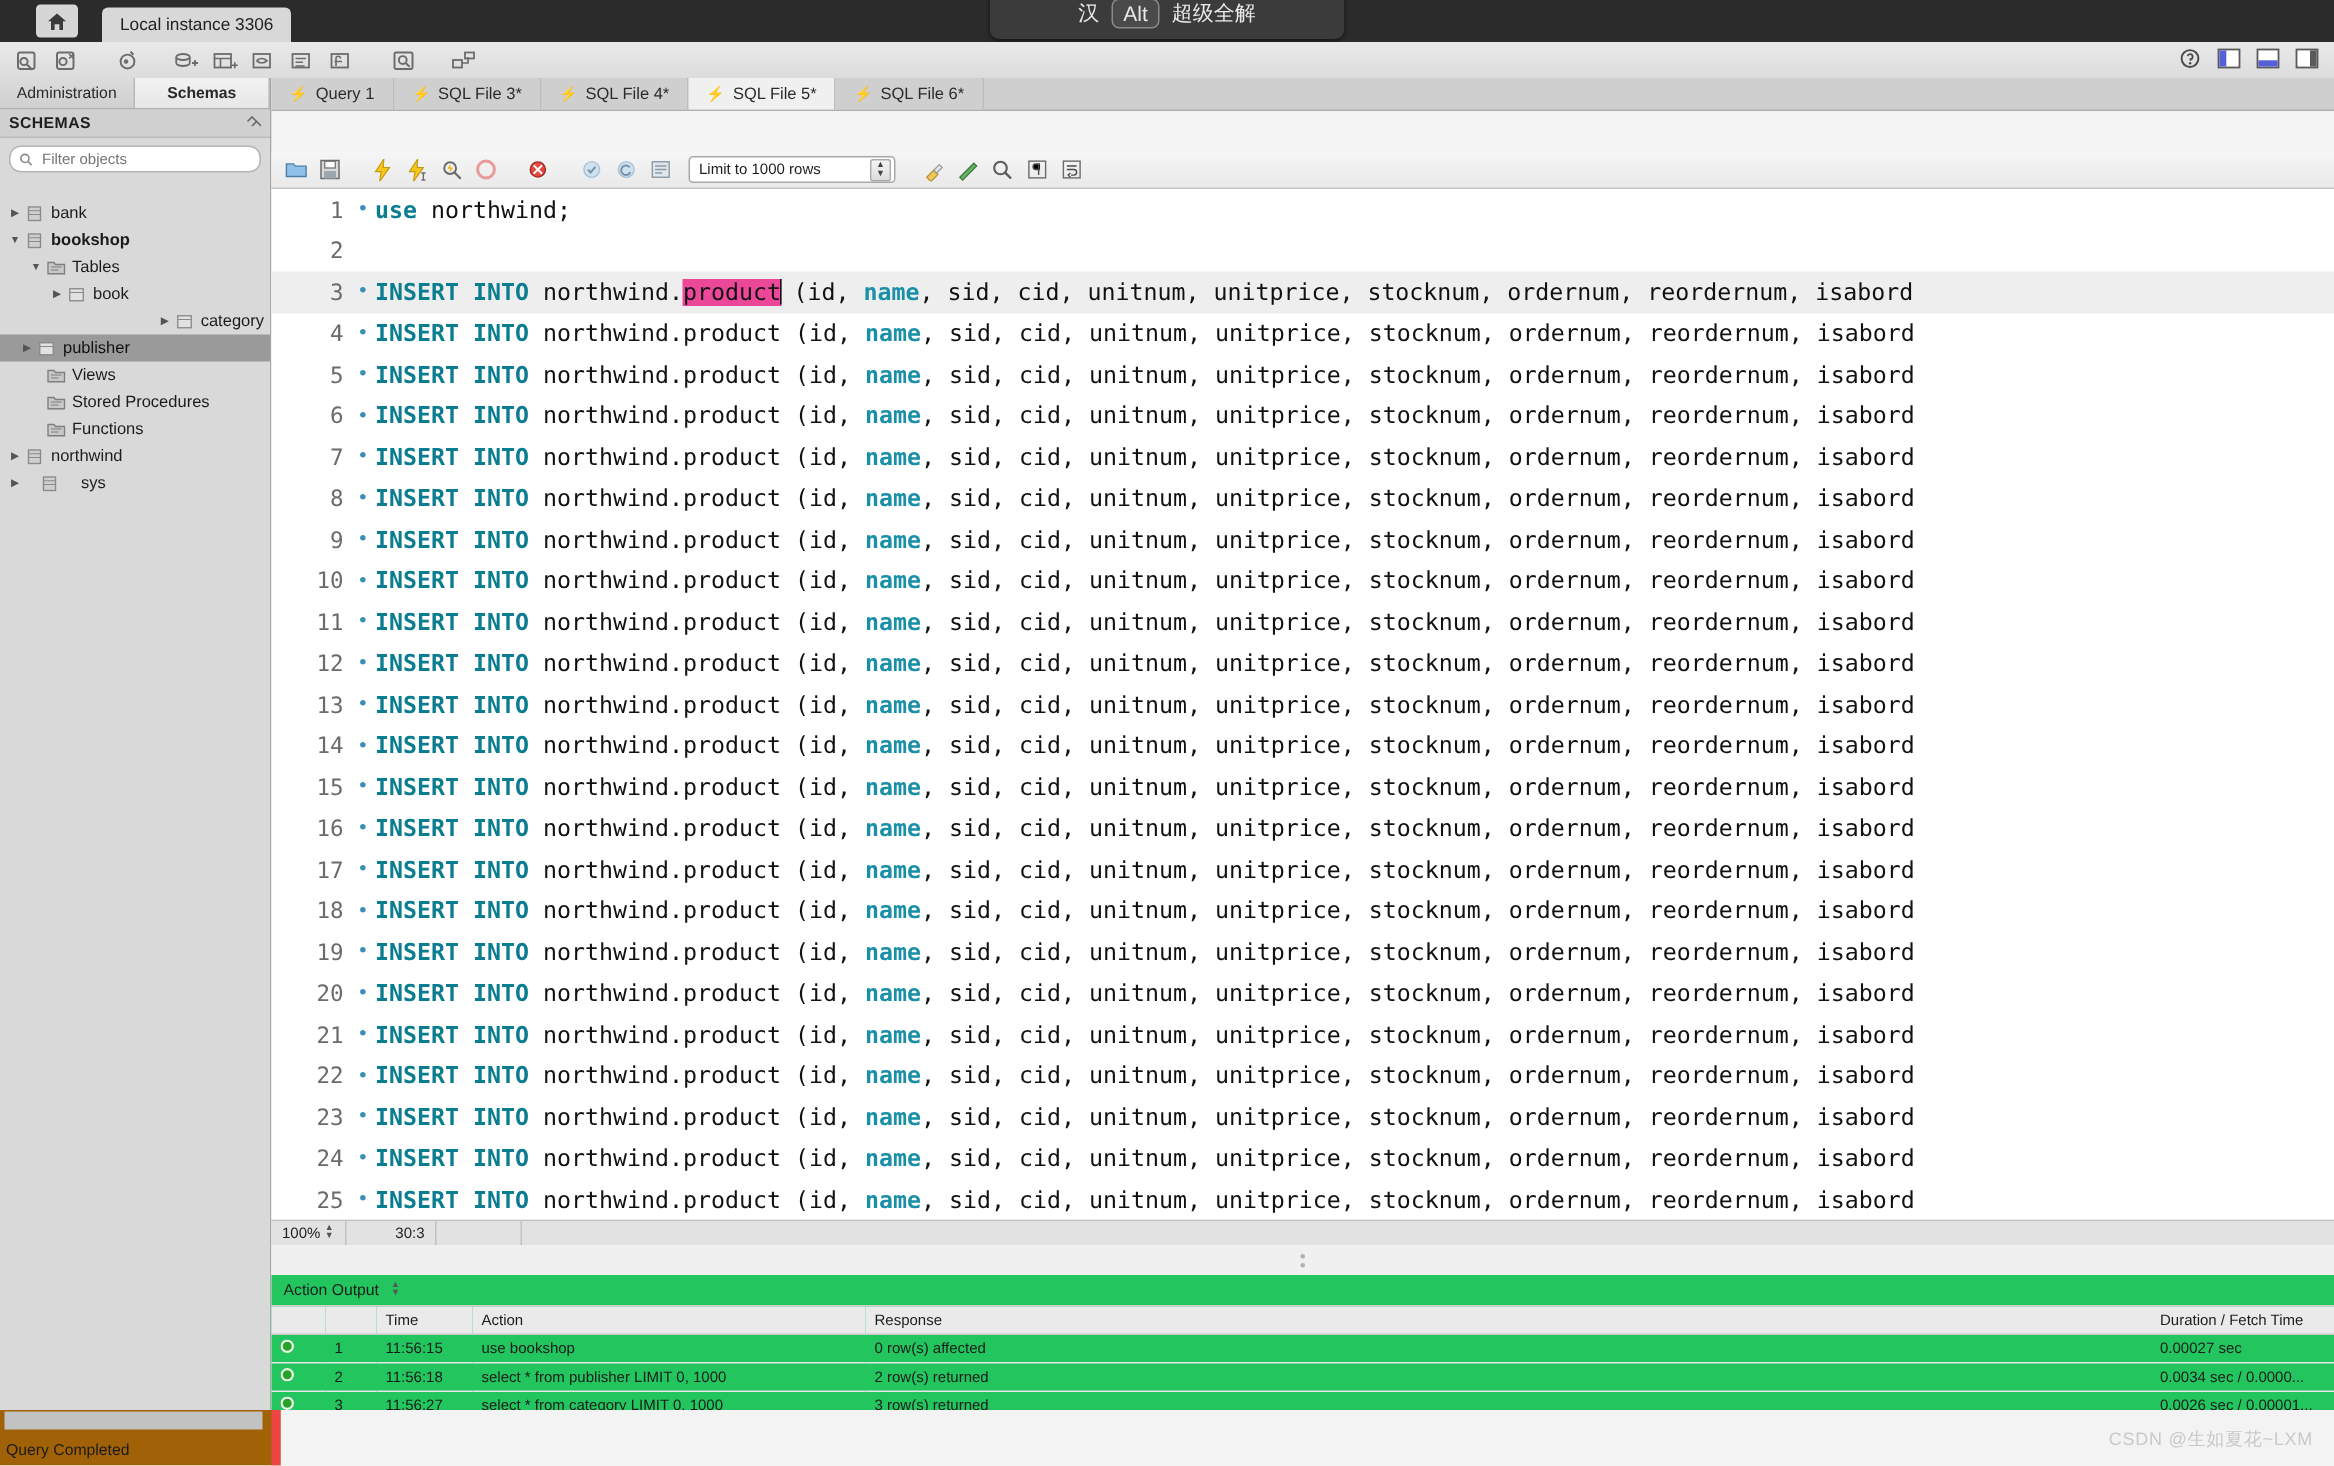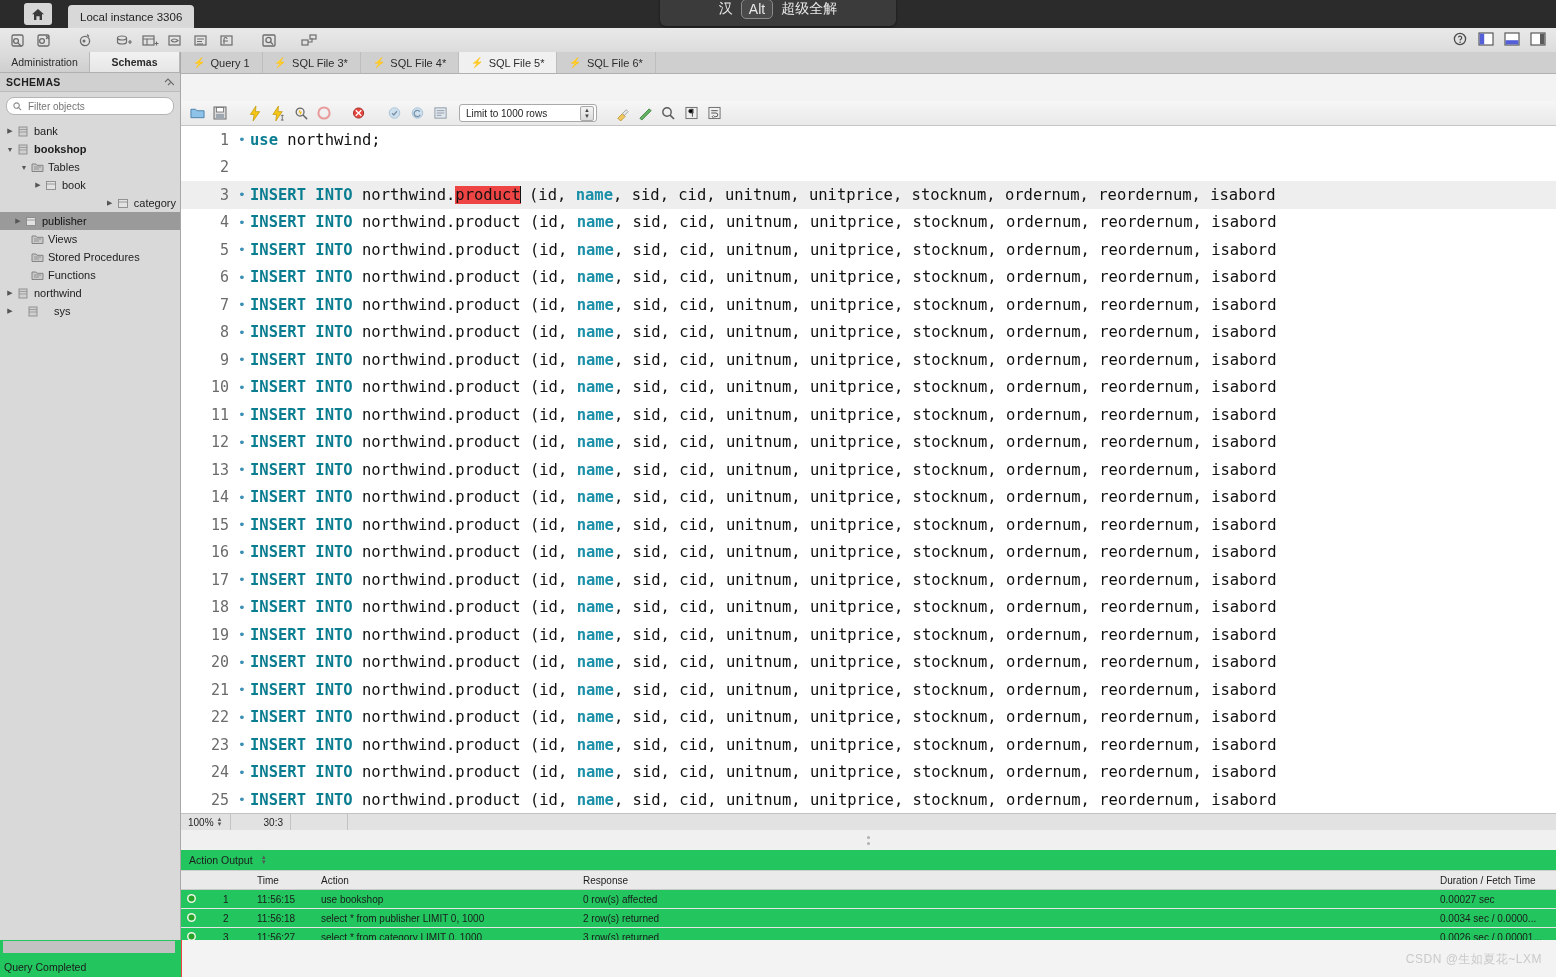--- a/index.html
+++ b/index.html
@@ -40,21 +40,21 @@
   .sb-tab{flex:1;display:flex;align-items:center;justify-content:center;font-size:10.5px;
     color:#2a2a2a;background:linear-gradient(#dcdcdc,#cfcfcf);border-right:1px solid #b8b8b8;}
   .sb-tab.active{background:linear-gradient(#f2f2f2,#e6e6e6);font-weight:600;}
   .sb-head{height:18px;display:flex;align-items:center;justify-content:space-between;
     padding:0 6px;background:#d0d0d0;border-bottom:1px solid #bcbcbc;}
   .sb-head span{font-size:10.5px;font-weight:700;color:#1e1e1e;letter-spacing:.3px;}
   .sb-filter{margin:5px 6px 4px 6px;height:16px;background:#fff;border:1px solid #b5b5b5;
     border-radius:8px;display:flex;align-items:center;padding:0 6px;gap:4px;}
   .sb-filter input{border:0;outline:0;background:transparent;font-size:10px;color:#9a9a9a;
     font-family:"Liberation Sans",sans-serif;width:128px;}
-  .tree{margin-top:7px;}
+  .tree{margin-top:18px;}
   .trow{height:18px;display:flex;align-items:center;font-size:11px;color:#1c1c1c;
     padding-right:4px;white-space:nowrap;}
   .trow.sel{background:#9a9a9a;color:#111;}
   .tw{display:inline-block;width:12px;text-align:center;font-size:7px;color:#555;}
   .ticon{width:14px;height:12px;margin-right:4px;display:inline-flex;align-items:center;justify-content:center;}
   .tlabel.bold{font-weight:700;}
 
   
   .content{position:absolute;left:181px;top:52px;right:0;bottom:0;background:#f3f3f3;}
   .ed-tabs{height:21px;display:flex;align-items:flex-end;background:#cfcfcf;
@@ -80,21 +80,21 @@
   .ed-line{position:relative;height:27.5px;display:flex;align-items:center;
     font-family:"DejaVu Sans Mono","Liberation Mono",monospace;font-size:15.5px;
     white-space:nowrap;}
   .ed-line.hl{background:#eeeeee;}
   .gutter{width:48px;text-align:right;padding-right:5px;color:#6b6b6b;font-size:15px;
     flex:0 0 48px;font-family:"DejaVu Sans Mono",monospace;}
   .dot{flex:0 0 16px;text-align:center;color:#3b8fb5;font-size:13px;}
   .code{flex:1;color:#111;letter-spacing:0px;}
   .kw{color:#0b7d91;font-weight:700;}
   .kw2{color:#1a8fa8;font-weight:700;}
-  .seltok{background:#ef4444;}
+  .seltok{background:#ec4899;}
   .caret{display:inline-block;width:1px;height:17px;background:#111;vertical-align:-3px;
     margin:0 -1px;}
 
   .ed-status{height:16px;display:flex;align-items:center;background:#e2e2e2;
     border-top:1px solid #c2c2c2;font-size:10px;color:#222;gap:26px;}
   .es-cell{padding:0 7px;border-right:1px solid #c2c2c2;height:16px;display:flex;align-items:center;gap:3px;}
   .stepper{display:flex;flex-direction:column;line-height:5px;font-size:6px;color:#555;}
 
   .splitgrip{height:20px;background:#f0f0f0;display:flex;align-items:center;justify-content:center;}
   .splitgrip .g{width:3px;height:3px;background:#b0b0b0;border-radius:50%;margin:1.5px 0;}
@@ -107,22 +107,22 @@
   table.out th{background:#eaeaea;color:#1c1c1c;font-weight:400;text-align:left;
     padding:2px 6px;border-bottom:1px solid #c9c9c9;height:14px;}
   table.out td{padding:2px 6px;height:14px;color:#1b1b1b;border-bottom:1px solid #e6e6e6;}
   table.out tr.alt td{background:#e4e4e4;}
   .okdot{width:9px;height:9px;border-radius:50%;background:#27a327;display:inline-block;
     box-shadow:inset 0 0 0 1.5px #eaf7ea;}
   .c-ok{width:24px;}.c-n{width:22px;}.c-time{width:52px;}.c-act{width:250px;}
   .c-resp{width:auto;}.c-dur{width:110px;}
 
   .bottombar{position:absolute;left:0;bottom:0;width:1556px;height:37px;background:#f3f3f3;}
-  .bb-left{position:absolute;left:0;bottom:0;width:181px;height:37px;background:#22c55e;
-    border-right:1px solid #ef4444;}
+  .bb-left{position:absolute;left:0;bottom:0;width:181px;height:37px;background:#a16207;
+    border-right:6px solid #ef4444;}
   .bb-tile{position:absolute;left:3px;top:1px;width:172px;height:12px;background:#c2c2c2;}
   .qstatus{position:absolute;left:4px;top:21px;font-size:10.5px;color:#1b1b1b;}
   .watermark{position:absolute;right:14px;bottom:9px;font-size:12px;color:#c9c9c9;
     letter-spacing:.5px;}
 </style>
 </head>
 <body>
 
 <div class="app">
 

